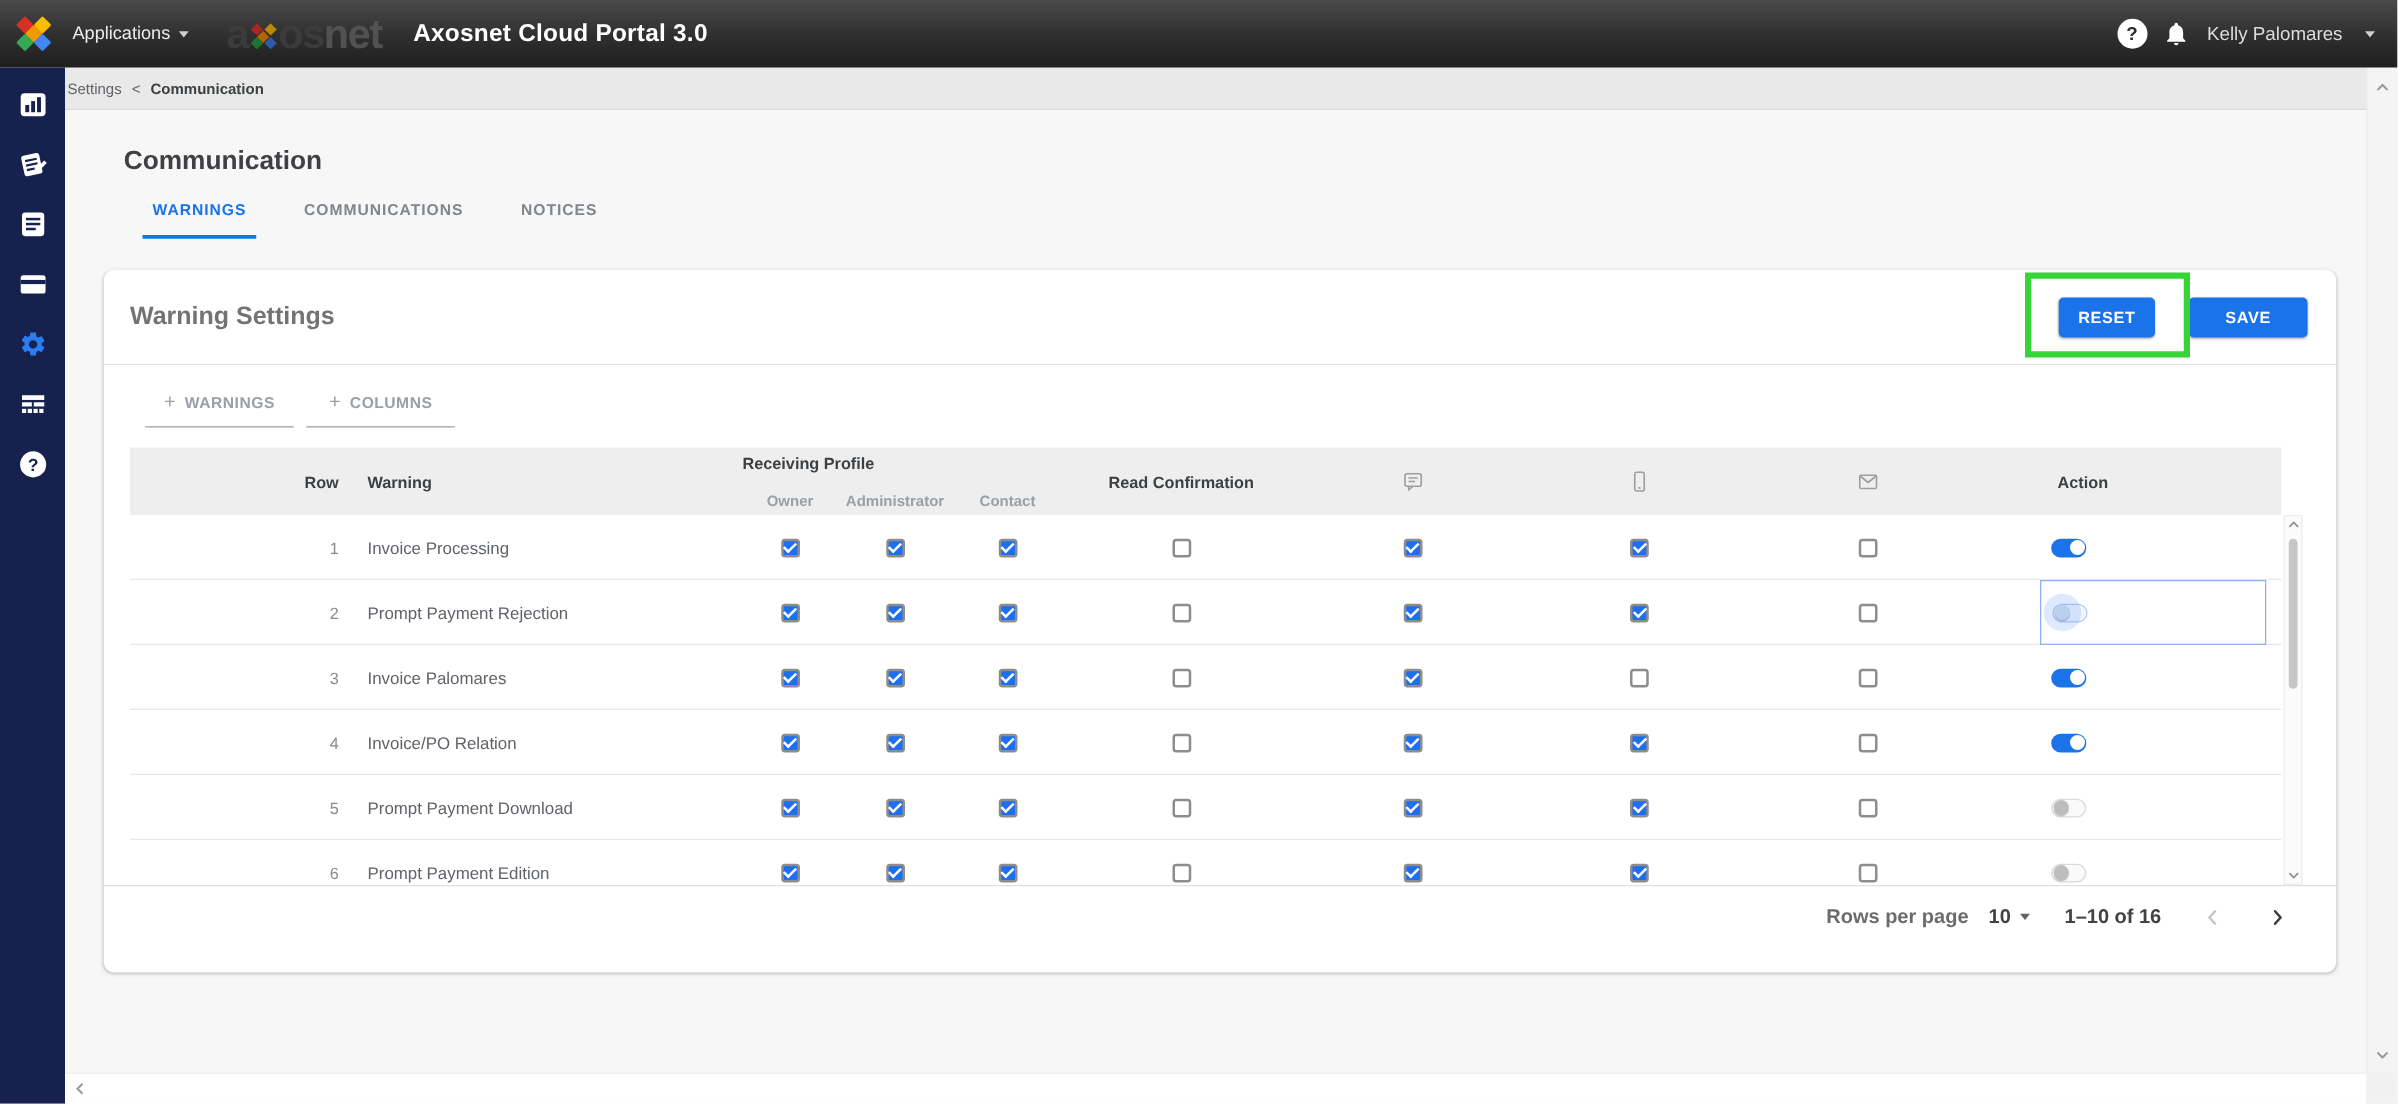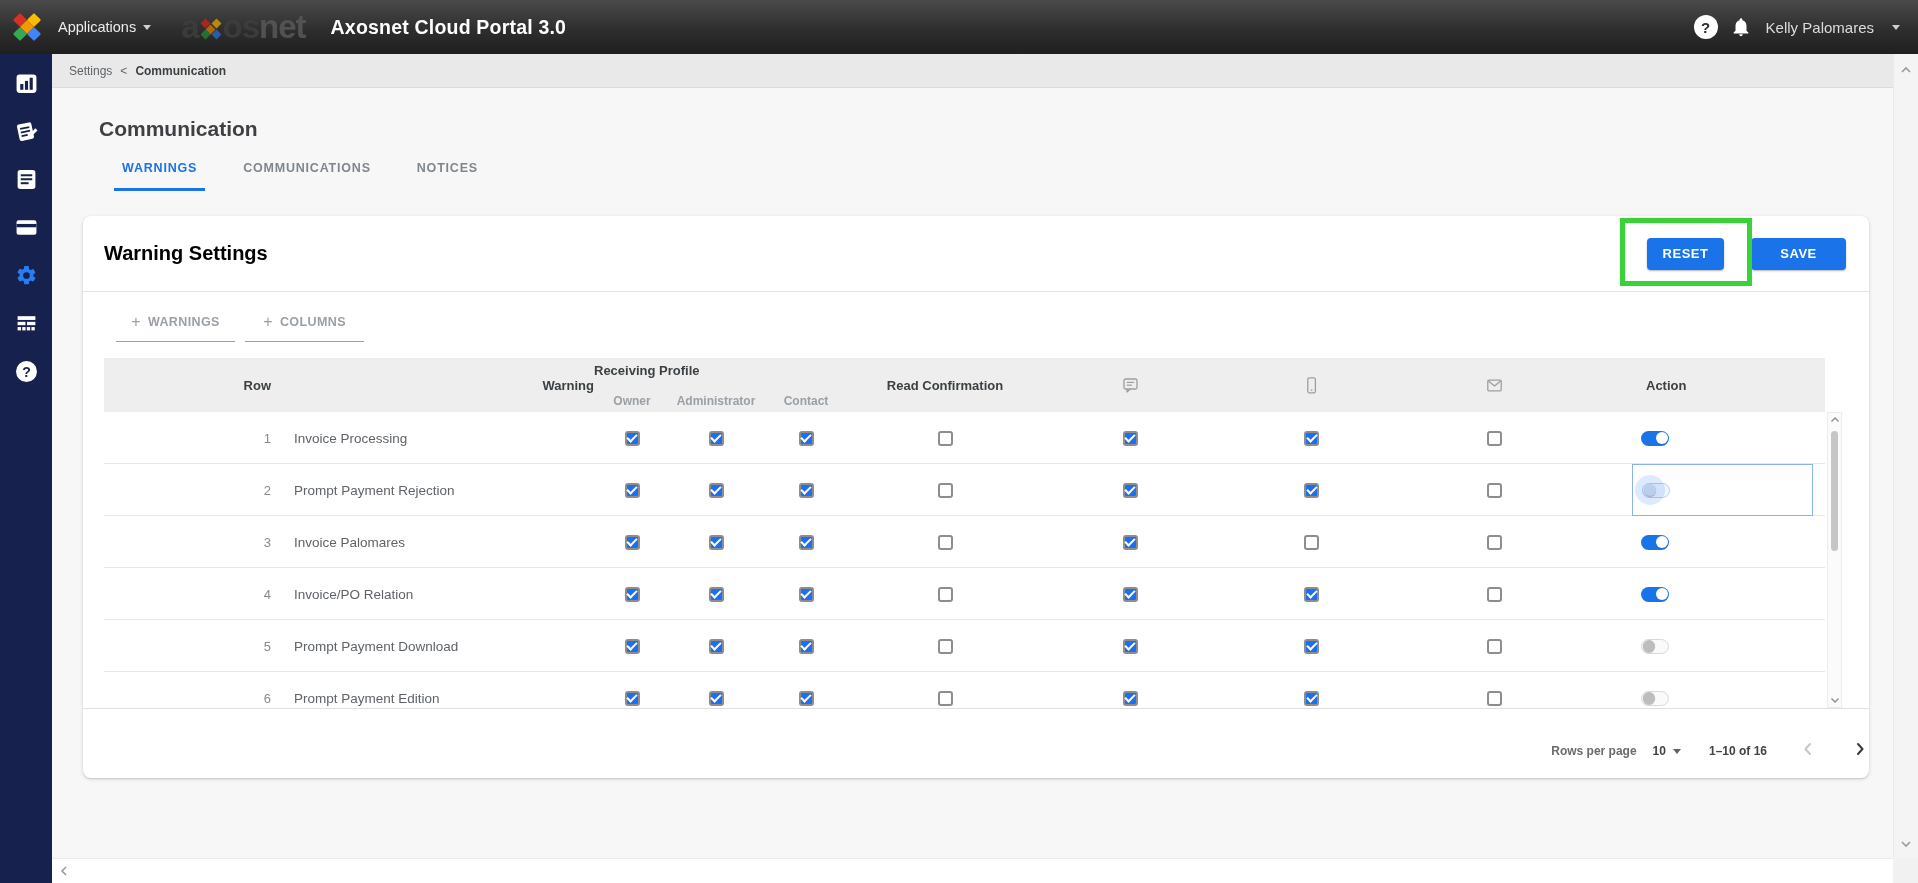--- a/index.html
+++ b/index.html
@@ -53,59 +53,59 @@
   .vscroll .arr-top { position:absolute; top:12px; left:6px; }
   .vscroll .arr-bot { position:absolute; bottom:10px; left:6px; }
   .hscroll { position:absolute; left:52px; bottom:0; width:1841px; height:25px; background:#ffffff;
              border-top:1px solid #ececec; z-index:14; display:flex; align-items:center; }
   .hscroll .arr-left { margin-left:8px; }
   .corner { position:absolute; right:0; bottom:0; width:25px; height:25px; background:#f1f1f1; z-index:15; }
 
   
   .content { position:absolute; left:52px; top:54px; width:1841px; height:804px; background:#f7f7f7; }
   .breadcrumb { height:34px; background:#e9e9e9; border-bottom:1px solid #dcdcdc;
-                display:flex; align-items:center; padding-left:17px; gap:8px; font-size:12px;text-align:center; }
+                display:flex; align-items:center; padding-left:2px; gap:8px; font-size:12px;text-align:center; }
   .bc-parent { color:#5f6368; cursor:pointer; }
   .bc-sep { color:#5f6368; }
   .bc-current { color:#3c4043; font-weight:bold; }
 
   .page-heading { margin:29px 0 0 47px; font-size:21px; font-weight:bold; color:#3f4043; }
 
   .tabs { margin:16px 0 0 42px; display:flex; gap:10px; }
   .tab { font-size:12.5px; font-weight:bold; letter-spacing:.8px; color:#80868b; padding:4px 8px 13px 8px;
          cursor:pointer; border-bottom:3px solid transparent;margin-left:20px; }
   .tab.active { color:#1a73e8; border-bottom-color:#1a73e8; }
 
   
   .card { margin:25px 0 0 31px; width:1786px; height:562px; background:#ffffff; border-radius:8px;
           box-shadow:0 1px 2px rgba(0,0,0,.14), 0 1px 4px rgba(0,0,0,.10); position:relative; }
   .card-header { height:76px; display:flex; align-items:center; padding:0 23px 0 21px;
                  border-bottom:1px solid #e4e4e4; position:relative; }
-  .card-title { font-size:20px; font-weight:bold; color:#000000; flex:1; }
+  .card-title { font-size:20px; font-weight:bold; color:#737373; flex:1; }
   .btn { height:32px; border:none; border-radius:4px; background:#1a73e8; color:#ffffff;
          font-family:"Liberation Sans", sans-serif; font-size:13px; font-weight:bold; letter-spacing:.5px;
          box-shadow:0 1px 2px rgba(0,0,0,.3); cursor:pointer; }
   .btn-reset { width:77px; margin-right:27px; position:relative; z-index:2; }
   .btn-save { width:95px; }
   .green-box { position:absolute; right:117px; top:2px; width:132px; height:68px;
                border:5px solid #37d337; z-index:1; pointer-events:none; }
 
   .filters-row { margin:20px 0 16px 33px; display:flex; gap:10px; height:30px; }
   .chip { width:119px; display:flex; align-items:center; justify-content:center; gap:7px;
           color:#9aa0a6; font-size:12.5px; font-weight:bold; letter-spacing:.4px;
           border-bottom:1px solid #9e9e9e; padding-bottom:9px; cursor:pointer; }
   .chip .plus { font-size:16px; font-weight:normal; }
 
   
   .table-wrap { position:relative; margin-left:21px; width:1760px; }
   .tgrid { display:grid; grid-template-columns:170px 320px 76px 92px 88px 190px 180px 183px 183px 239px;
            width:1721px; align-items:center; }
   .thead { height:54px; background:#eeeeee; color:#3c4043; font-size:13px; font-weight:bold; }
   .th-row { text-align:right; padding-right:3px; }
-  .th-warning { padding-left:20px;text-align:right; }
+  .th-warning { padding-left:20px; }
   .th-group { grid-column:3 / span 3; display:flex; flex-direction:column; align-items:flex-start; gap:16px; }
   .group-subs { display:grid; grid-template-columns:76px 92px 88px; width:256px; }
   .group-subs span { text-align:center; color:#9aa0a6; font-size:12px; font-weight:bold; }
   .th-center { text-align:center; }
   .th-icon { display:flex; justify-content:center; }
   .th-action { padding-left:60px; }
 
   .tbody { height:296px; overflow:hidden; }
   .tr { height:52px; border-bottom:1px solid #e8e8e8; background:#ffffff; }
   .td-row { text-align:right; padding-right:3px; color:#868b90; font-size:13px; }
@@ -135,22 +135,22 @@
   .toggle.halo::after { background:#b9cfec; }
 
   .inner-scrollbar { position:absolute; left:1723px; top:54px; width:15px; height:296px;
                      background:#fbfbfb; border:1px solid #ececec; }
   .inner-scrollbar .thumb { position:absolute; left:3px; top:18px; width:7px; height:120px;
                             background:#c6c6c6; border-radius:4px; cursor:pointer; }
   .inner-scrollbar .sb-up { position:absolute; top:3px; left:2px; cursor:pointer; }
   .inner-scrollbar .sb-down { position:absolute; bottom:3px; left:2px; cursor:pointer; }
 
   
-  .pagination { border-top:1px solid #e0e0e0; height:50px; display:flex; align-items:flex-end;
-                justify-content:flex-end; color:#616161; font-size:12px; }
+  .pagination { border-top:1px solid #e0e0e0; height:50px; display:flex; align-items:center;
+                justify-content:flex-end; padding-right:38px; color:#616161; font-size:16px; }
   .pg-label { font-weight:bold; color:#6b6b6b; }
   .pg-select { margin-left:16px; display:flex; align-items:center; gap:7px; cursor:pointer;
                color:#424242; font-weight:bold; }
   .pg-caret { width:0; height:0; border-left:4.5px solid transparent; border-right:4.5px solid transparent;
               border-top:5px solid #5f6368; }
   .pg-range { margin-left:28px; color:#424242; font-weight:bold; }
   .pg-prev { margin-left:32px; cursor:default; display:flex; }
   .pg-next { margin-left:34px; cursor:pointer; display:flex; }
 </style>
 </head>

